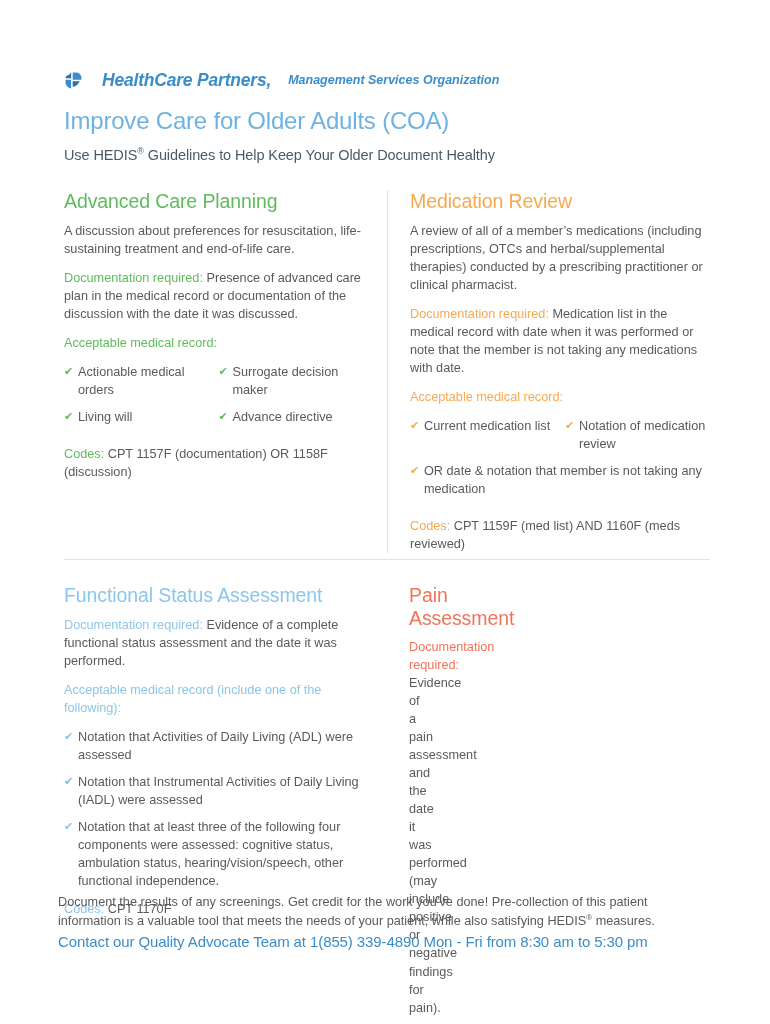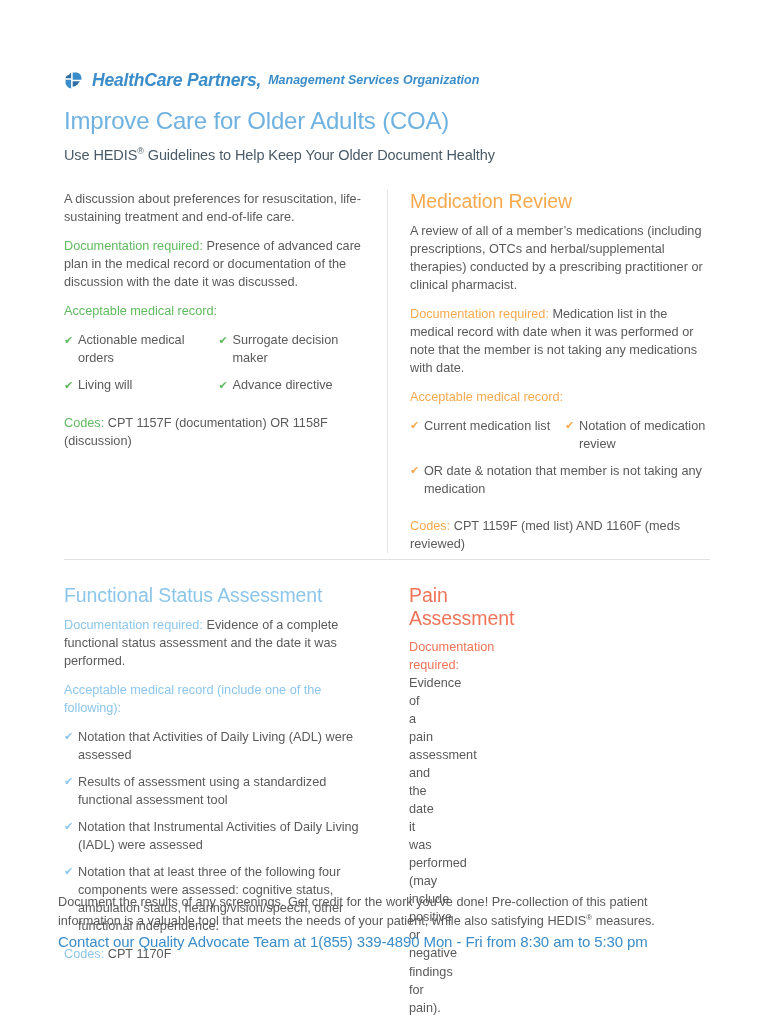--- a/index.html
+++ b/index.html
@@ -17,21 +17,21 @@
     position: relative;
     width: 770px;
     height: 1024px;
     padding: 68px 60px 0 64px;
   }
 
   
   .brand {
     display: flex;
     align-items: center;
-    gap: 9px;
+    gap: 19px;
     height: 24px;
   }
   .brand-mark { width: 19px; height: 19px; display: block; flex: 0 0 auto; }
   .brand-name {
     font-size: 17.5px;
     font-style: italic;
     font-weight: bold;
     color: #3b8dc9;
     letter-spacing: -0.2px;
     white-space: nowrap;
@@ -181,20 +181,21 @@
 
   <h1 class="doc-title">Improve Care for Older Adults (COA)</h1>
 
   <div class="doc-subtitle"><span>Use HEDIS</span><sup>®</sup><span> Guidelines to Help Keep Your Older Document Healthy</span></div>
 
   <div class="grid">
 
     <div class="vdiv"></div>
 
     <div class="cell sec t-green">
+      <h2 class="sec-title">Advanced Care Planning</h2>
       <p>A discussion about preferences for resuscitation, life-sustaining treatment and end-of-life care.</p>
       <p><span class="lbl">Documentation required:</span><span> Presence of advanced care plan in the medical record or documentation of the discussion with the date it was discussed.</span></p>
       <p><span class="lbl">Acceptable medical record:</span><span></span></p>
       <ul class="checks two-col">
         <li><span class="ck">✔</span><span>Actionable medical orders</span></li>
         <li><span class="ck">✔</span><span>Surrogate decision maker</span></li>
         <li><span class="ck">✔</span><span>Living will</span></li>
         <li><span class="ck">✔</span><span>Advance directive</span></li>
       </ul>
       <div class="codes"><span class="codes-lbl">Codes:</span><span> CPT 1157F (documentation) OR 1158F (discussion)</span></div>
@@ -214,21 +215,21 @@
     </div>
 
     <div class="hdiv-wrap"></div>
 
     <div class="cell row2 sec t-blue">
       <h2 class="sec-title">Functional Status Assessment</h2>
       <p><span class="lbl">Documentation required:</span><span> Evidence of a complete functional status assessment and the date it was performed.</span></p>
       <p><span class="lbl">Acceptable medical record (include one of the following):</span><span></span></p>
       <ul class="checks">
         <li><span class="ck">✔</span><span>Notation that Activities of Daily Living (ADL) were assessed</span></li>
-        <li><span class="ck">✔</span><span>Results of assessment using a standardized functional assessment tool</span></li>
+        <li><span class="ck">✔</span></li>
         <li><span class="ck">✔</span><span>Notation that Instrumental Activities of Daily Living (IADL) were assessed</span></li>
         <li><span class="ck">✔</span><span>Notation that at least three of the following four components were assessed: cognitive status, ambulation status, hearing/vision/speech, other functional independence.</span></li>
       </ul>
       <div class="codes"><span class="codes-lbl">Codes:</span><span> CPT 1170F</span></div>
     </div>
 
     <div class="cell right row2 sec t-red">
       <h2 class="sec-title">Pain Assessment</h2>
       <p><span class="lbl">Documentation required:</span><span> Evidence of a pain assessment and the date it was performed (may include positive or negative findings for pain).</span></p>
       <p></p>

